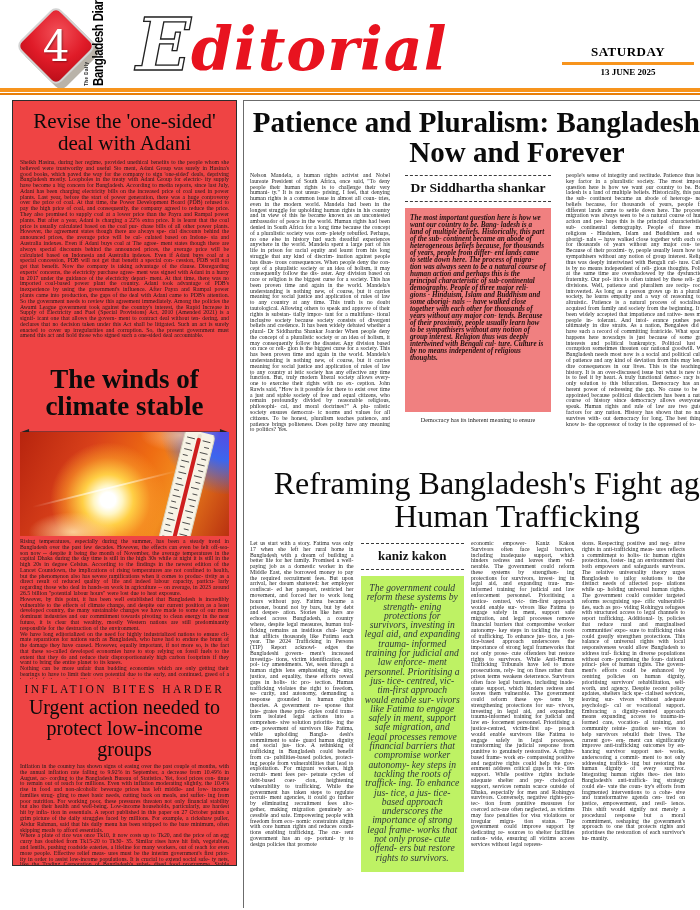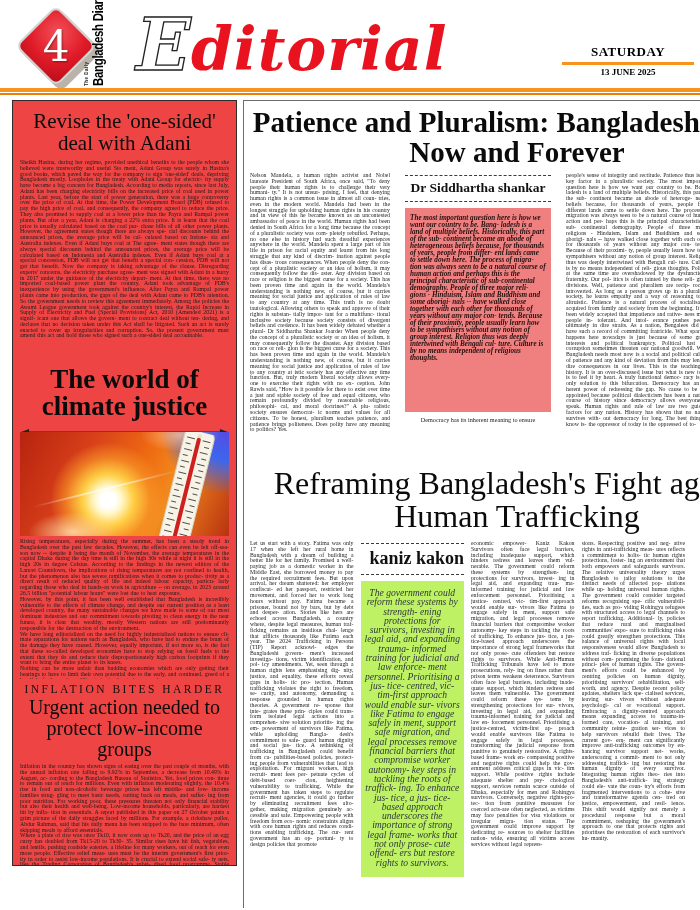--- a/index.html
+++ b/index.html
@@ -79,21 +79,21 @@
 
   
   .right-box { position:absolute; left:243px; top:100px; width:548px; height:808px;
     border:1px solid #6b6b6b; border-bottom:none; padding:4px 6px; overflow:hidden; background:#fff; }
   .p-head { font-size:29px; line-height:30px; font-weight:bold; margin:2px 0 6px 0; }
   .cols3 { display:flex; gap:15px; height:288px; overflow:hidden; }
   .pcol1 { width:140px; } .pcol2 { width:146px; } .pcol3 { width:143px; }
   .byline-box { border-top:1.5px dashed #3a3a3a; border-bottom:1.5px dashed #3a3a3a;
     text-align:center; font-weight:bold; padding:4px 0 5px 0; margin:2px 0 6px 0; }
   .byline-1 { font-size:13.5px; }
-  .byline-2 { font-size:18px;text-align:right; }
+  .byline-2 { font-size:13px; }
   .pull-pink { background:#f08080; color:#241010; padding:7px 5px; text-align:left;
     font-weight:bold; font-style:italic; font-size:7.2px; line-height:7px; min-height:204px; }
   .pull-caption { font-size:6.2px; text-align:center; margin-top:4px; color:#222; }
   .t-head { font-size:32px; line-height:33px; font-weight:normal; margin:6px 0 8px 0; }
   .cols4 { display:flex; gap:7px; height:352px; overflow:hidden; }
   .tcol { width:103.5px; }
   .pull-blue { background:#bef264; color:#30383c; padding:7px 4px; text-align:center;
     font-style:italic; font-size:9.6px; line-height:9.3px; min-height:296px; }
 </style>
 </head>
@@ -121,21 +121,21 @@
   <div class="b1"></div>
     <div class="b2"></div>
     <div class="b3"></div>
 </div>
 
 <div class="left-box">
 
   <div class="headline a1-head">Revise the 'one-sided' deal with Adani</div>
   <div class="dense a1-body">Sheikh Hasina, during her regime, provided unethical benefits to the people whom she believed were trustworthy and useful Sto ment, Adani Group was surely in Hasina's good books, which paved the way for the company to sign 'one-sided' deals, depriving Bangladesh mostly. Loopholes in the treaty with Adani Group for electric- ity supply have become a big concern for Bangladesh. According to media reports, since last July, Adani has been charging electricity bills on the increased price of coal used in power plants. Last year, before the start of power generation, there was a huge controversy over the price of coal. At that time, the Power Development Board (PDB) refused to pay the high price of coal, and consequently, the company agreed to reduce the price. They also promised to supply coal at a lower price than the Payra and Rampal power plants. But after a year, Adani is charging a 22% extra price. It is learnt that the coal price is usually calculated based on the coal pur- chase bills of all other power plants. However, the agreement states though there are always spe- cial discounts behind the announced prices, the average price will be cal- culated based on Indone- sia and Australia indexes. Even if Adani buys coal at The agree- ment states though there are always special discounts behind the announced prices, the average price will be calculated based on Indonesia and Australia indexes. Even if Adani buys coal at a special concession, PDB will not get that benefit a special con- cession, PDB will not get that benefit. Now the company is taking advantage of the clause. Disregarding experts' concerns, the electricity purchase agree- ment was signed with Adani in a hurry in 2017 under the guidance of the electricity depart- ment. At that time, there was no imported coal-based power plant the country. Adani took advantage of PDB's inexperience by using the government's influence. After Payra and Rampal power plants came into production, the gaps of the deal with Adani came to PDB's attention. So the government needs to review this agreement immediately. Among the policies the Awami League government took against the country's interest, the Rapid Increase in Supply of Electricity and Fuel (Special Provisions) Act, 2010 (Amended 2021) is a signif- icant one that allows the govern- ment to contract deal without ten- dering, and declares that no decision taken under this Act shall be litigated. Such an act is surely enacted to cover up irregularities and corruption. So, the present government must amend this act and hold those who signed such a one-sided deal accountable.</div>
 
-  <div class="headline a2-head">The world of climate justice</div>
+  <div class="headline a2-head">The winds of climate stable</div>
   <div class="arrow-row">
     <svg width="100%" height="8" viewBox="0 0 207 8" preserveAspectRatio="none">
       <line x1="7" y1="4" x2="200" y2="4" stroke="#222" stroke-width="1"></line>
       <path d="M1,4 L9,1 L9,7 Z" fill="#222"></path>
       <path d="M206,4 L198,1 L198,7 Z" fill="#222"></path>
     </svg>
   </div>
   <div class="photo">
     <div class="sky-blue"></div>
     <div class="sun"></div>

